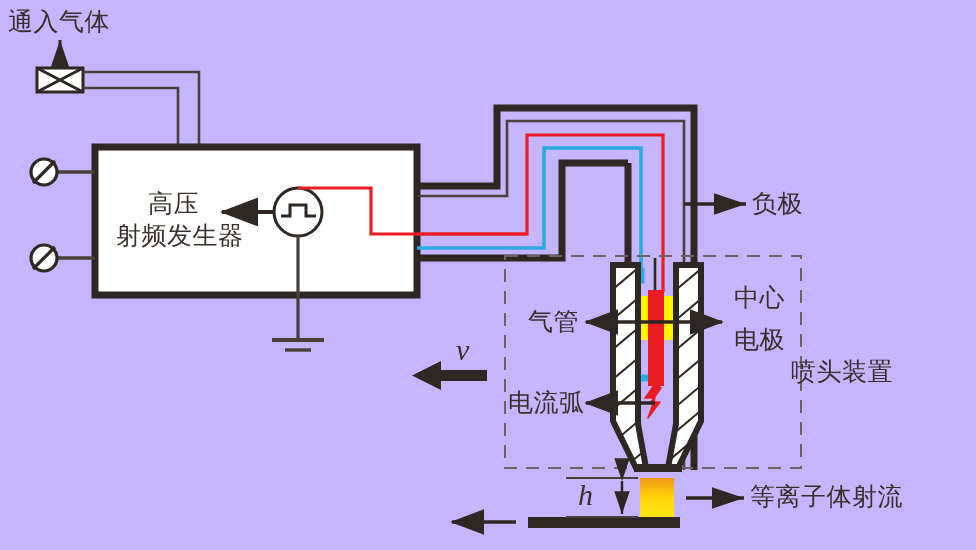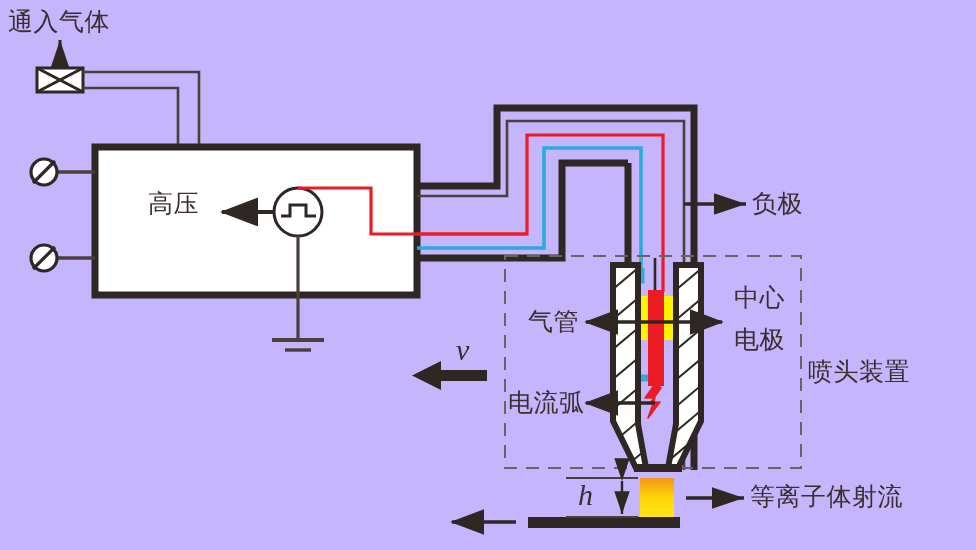--- a/index.html
+++ b/index.html
@@ -176,31 +176,32 @@
 
       <line x1="566" y1="478" x2="638" y2="478" stroke="#4a3f3a" stroke-width="1.8"></line>
       <line x1="566" y1="517" x2="638" y2="517" stroke="#4a3f3a" stroke-width="1.8"></line>
       <line x1="622" y1="481" x2="622" y2="514" stroke="#2f2723" stroke-width="2.4" marker-start="url(#arrSmall)" marker-end="url(#arrSmall)"></line>
     </g>
   </svg>
 
   <div class="lbl cn" style="left:8px; top:8px;">通入气体</div>
 
   <div class="lbl cn2" style="left:148px; top:190px;">高压</div>
+  <div class="lbl cn2" style="left:116px; top:222px;">射频发生器</div>
 
   <div class="lbl cn" style="left:752px; top:190px;">负极</div>
 
   <div class="lbl cn" style="left:528px; top:308px;">气管</div>
 
   <div class="lbl cn" style="left:508px; top:389px;">电流弧</div>
 
   <div class="lbl cn" style="left:734px; top:284px;">中心</div>
   <div class="lbl cn" style="left:734px; top:326px;">电极</div>
 
-  <div class="lbl cn" style="left:808px; top:358px;">喷头装置</div>
+  <div class="lbl cn" style="left:791px; top:358px;">喷头装置</div>
 
   <div class="lbl cn" style="left:750px; top:483px;">等离子体射流</div>
 
 
   <div class="lbl ital" style="left:456px; top:333px;">v</div>
 
   <div class="lbl ital" style="left:578px; top:478px;">h</div>
 
 </div>
 

